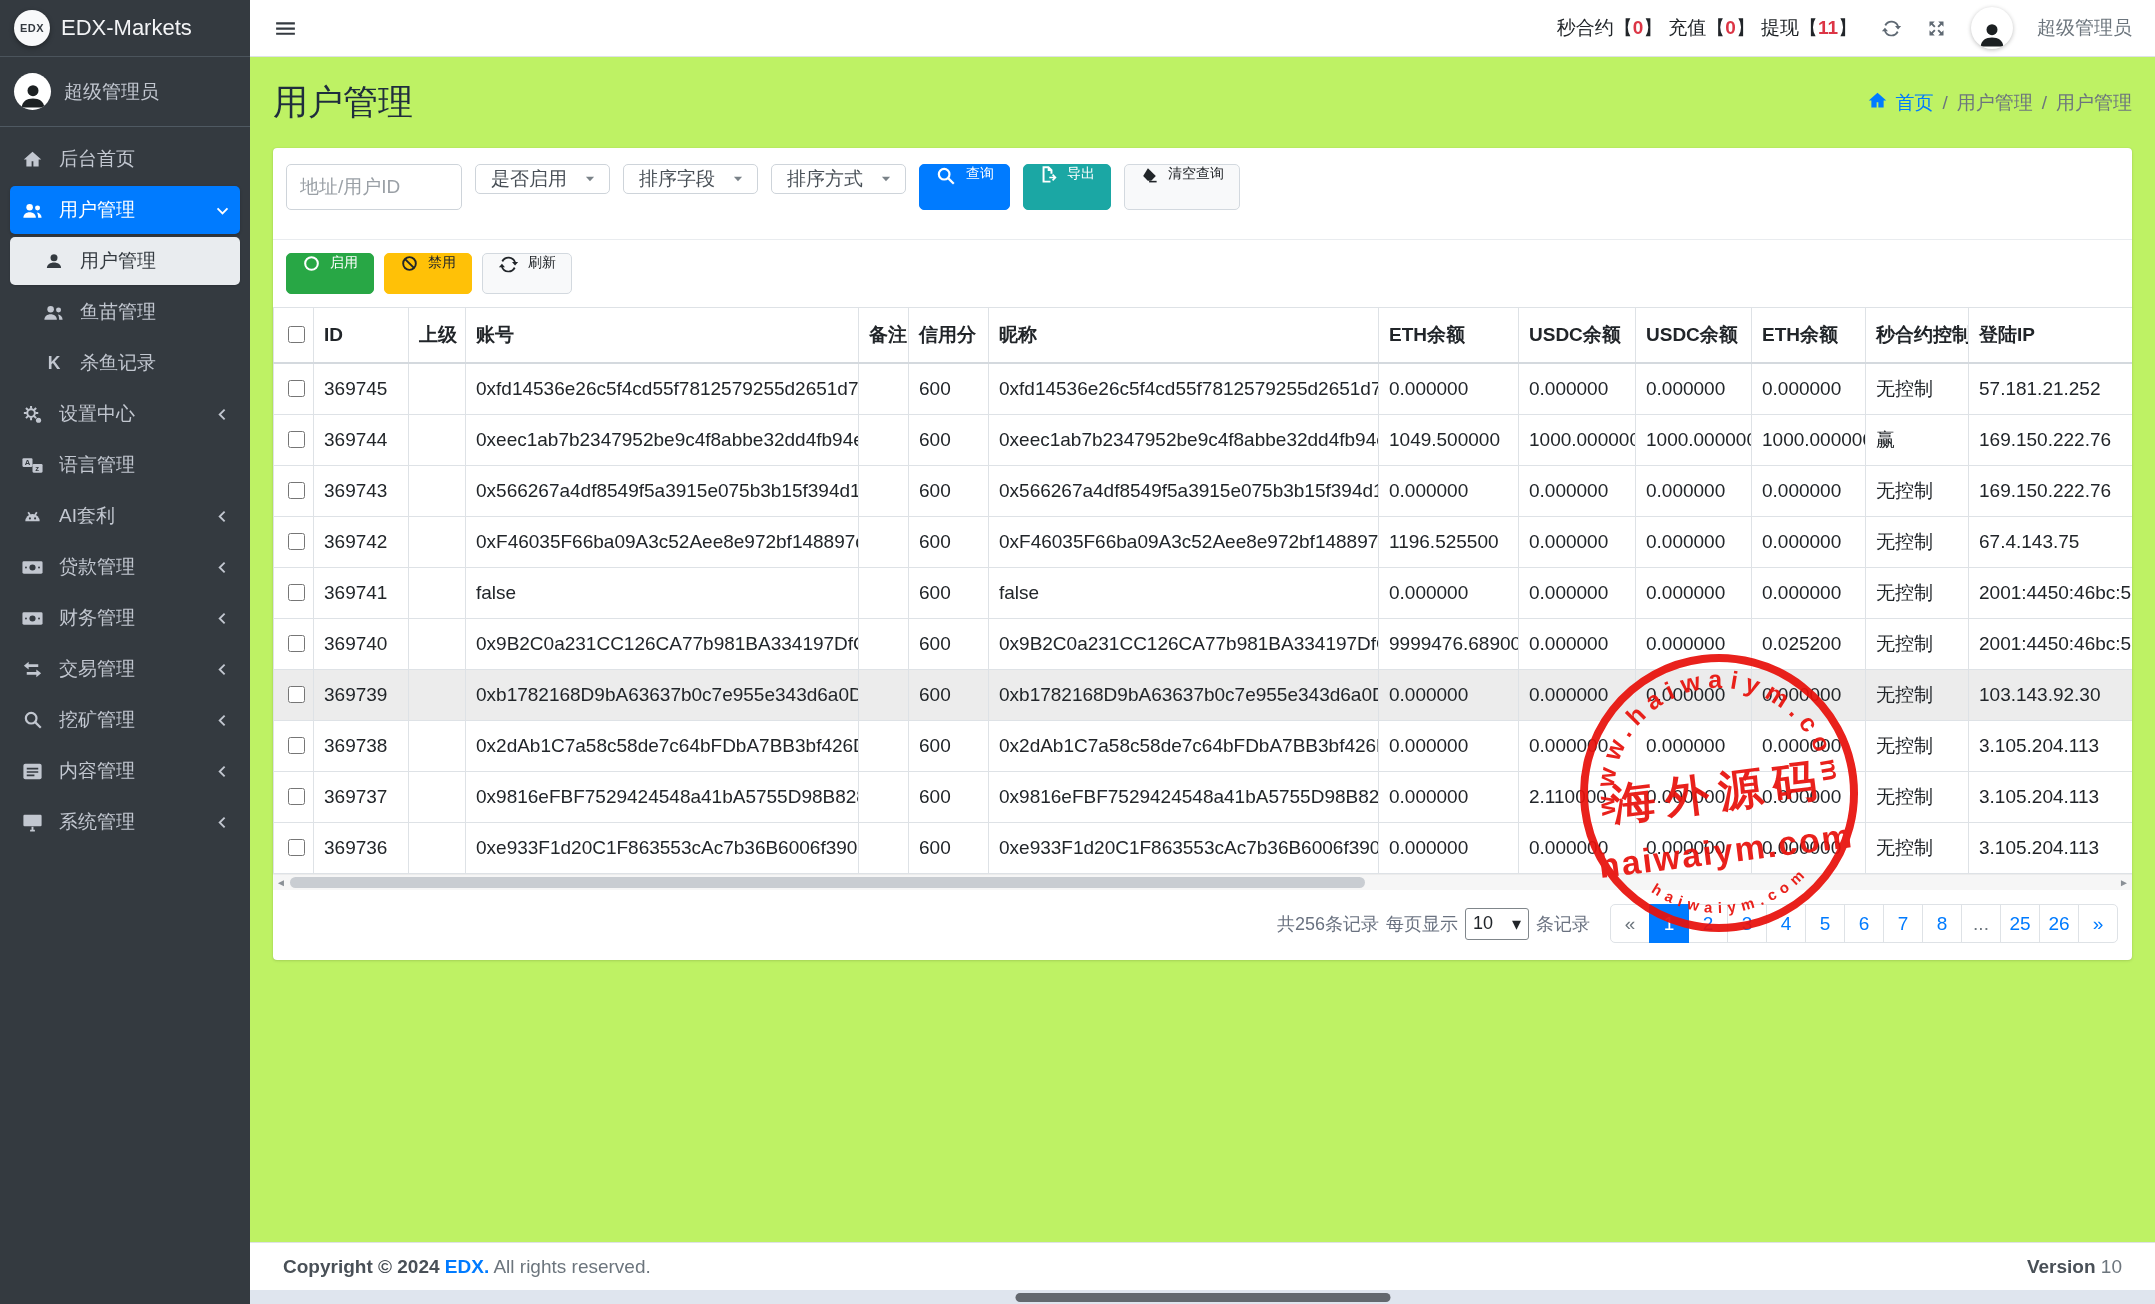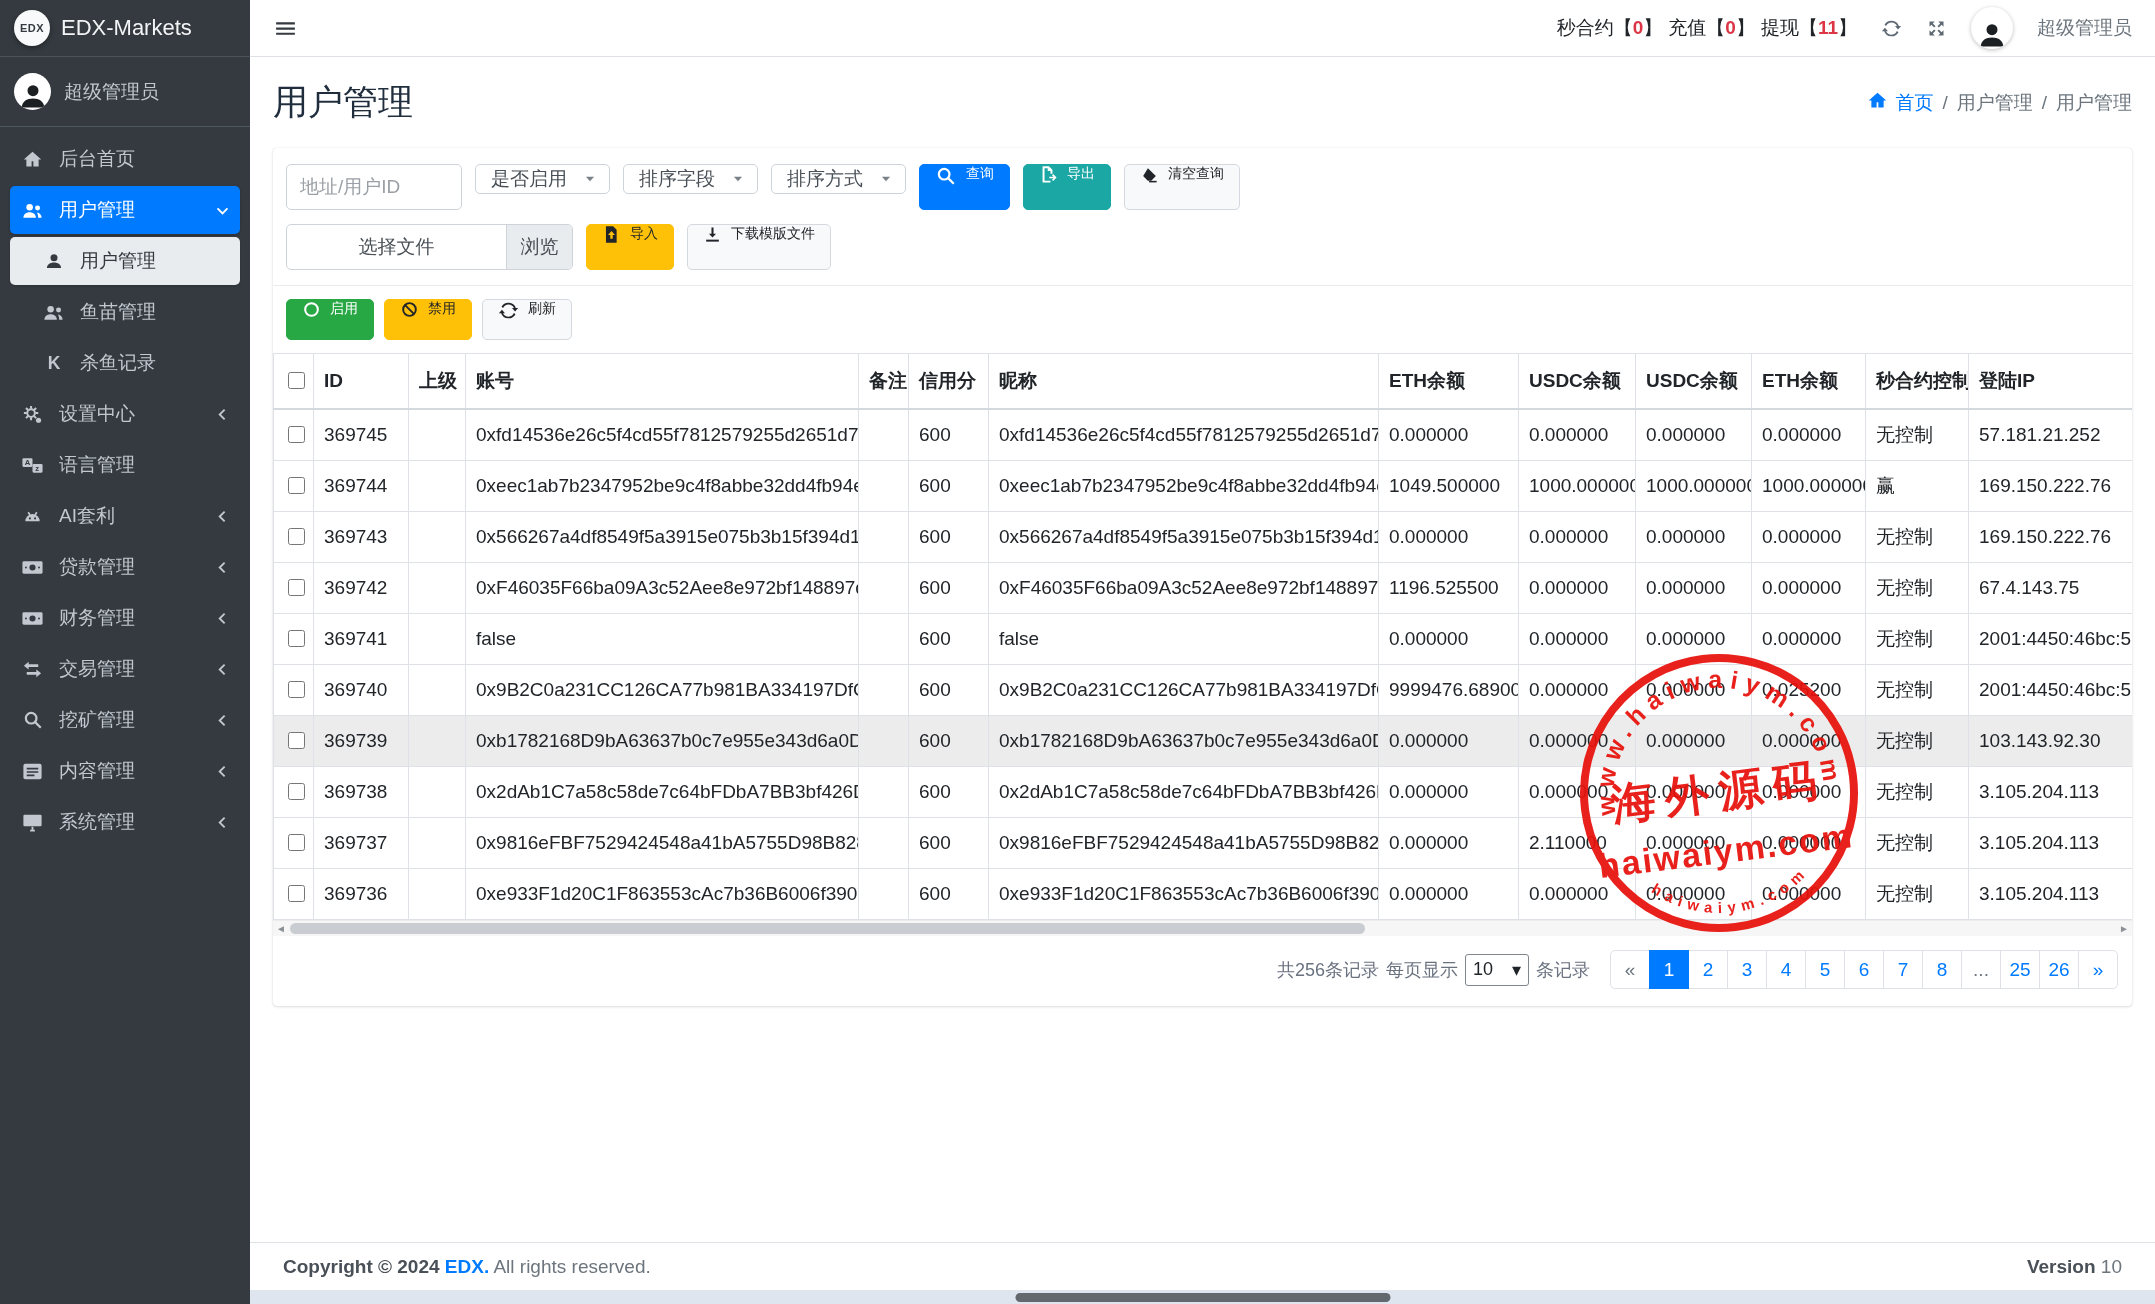--- a/index.html
+++ b/index.html
@@ -1,18 +1,18 @@
 <!DOCTYPE html>
 <html><head>
 <meta charset="utf-8">
 <style>
   * { box-sizing: border-box; }
   html,body { margin:0; padding:0; background:#dfe5ee; }
   body { font-family:"Liberation Sans","DejaVu Sans",sans-serif; }
-  .app { width:2155px; height:1304px; display:flex; background:#ffffff; overflow:hidden; position:relative; }
+  .app { width:2155px; height:1304px; display:flex; background:#bef264; overflow:hidden; position:relative; }
 
   
   .sidebar { width:250px; background:#343a40; color:#c2c7d0; flex-shrink:0; display:flex; flex-direction:column; z-index:5; }
   .brand { height:57px; display:flex; align-items:center; gap:11px; padding:0 14px; border-bottom:1px solid #4b545c; color:#f3f4f6; font-size:22px; font-weight:300; }
   .logo-circle { width:36px; height:36px; border-radius:50%; background:#f8f9fa; color:#343a40; display:flex; align-items:center; justify-content:center; font-size:11px; font-weight:bold; letter-spacing:.5px; box-shadow:0 2px 5px rgba(0,0,0,.35); flex-shrink:0; }
   .user-panel { display:flex; align-items:center; gap:13px; padding:16px 14px; border-bottom:1px solid #4f5962; }
   .avatar-sm { width:37px; height:37px; border-radius:50%; background:#fff; display:flex; align-items:flex-end; justify-content:center; overflow:hidden; flex-shrink:0; }
   .user-name { font-size:19px; color:#c2c7d0; }
   .nav { padding:8px 10px; }
   .nav-item { display:flex; align-items:center; gap:13px; padding:11px 9px; border-radius:5px; font-size:19px; color:#c2c7d0; margin-bottom:3px; cursor:pointer; }
@@ -391,40 +391,20 @@
                 <span>导出</span>
             </button>
             <button class="btn btn-light">
               <span class="i-eraser"><svg viewBox="0 0 24 24" width="19" height="19" fill="currentColor">
                     <path d="M10 4l10 10-5.8 5.8h-4.4L4 14z"></path>
                     <path d="M11.5 20h9.5v2h-9.5z"></path>
                   </svg></span>
                 <span>清空查询</span>
             </button>
           </div>
-          <div class="import-row">
-            <div class="file-group">
-              <span class="file-label">选择文件</span>
-              <span class="browse-btn">浏览</span>
-            </div>
-            <button class="btn btn-warning">
-              <span class="i-import"><svg viewBox="0 0 24 24" width="19" height="19" fill="currentColor">
-                    <path d="M5 1.5h9l4.5 4.5v16.5H5z"></path>
-                    <path d="M12 7.5l4.4 5h-2.9v5h-3v-5H7.6z" fill="#ffc107"></path>
-                  </svg></span>
-                <span>导入</span>
-            </button>
-            <button class="btn btn-light">
-              <span class="i-download"><svg viewBox="0 0 24 24" width="19" height="19" fill="currentColor">
-                    <path d="M10.7 3h2.6v8h3.2L12 15.8 7.5 11h3.2z"></path>
-                    <path d="M4 18.5h16V21H4z"></path>
-                  </svg></span>
-                <span>下载模版文件</span>
-            </button>
-          </div>
         </div>
         <div class="divider"></div>
         <div class="actions-row">
           <button class="btn btn-success">
             <span class="i-circle"><svg viewBox="0 0 24 24" width="19" height="19" fill="none" stroke="currentColor" stroke-width="2.6">
                   <circle cx="12" cy="12" r="8"></circle>
                 </svg></span>
               <span>启用</span>
           </button>
           <button class="btn btn-warning">

